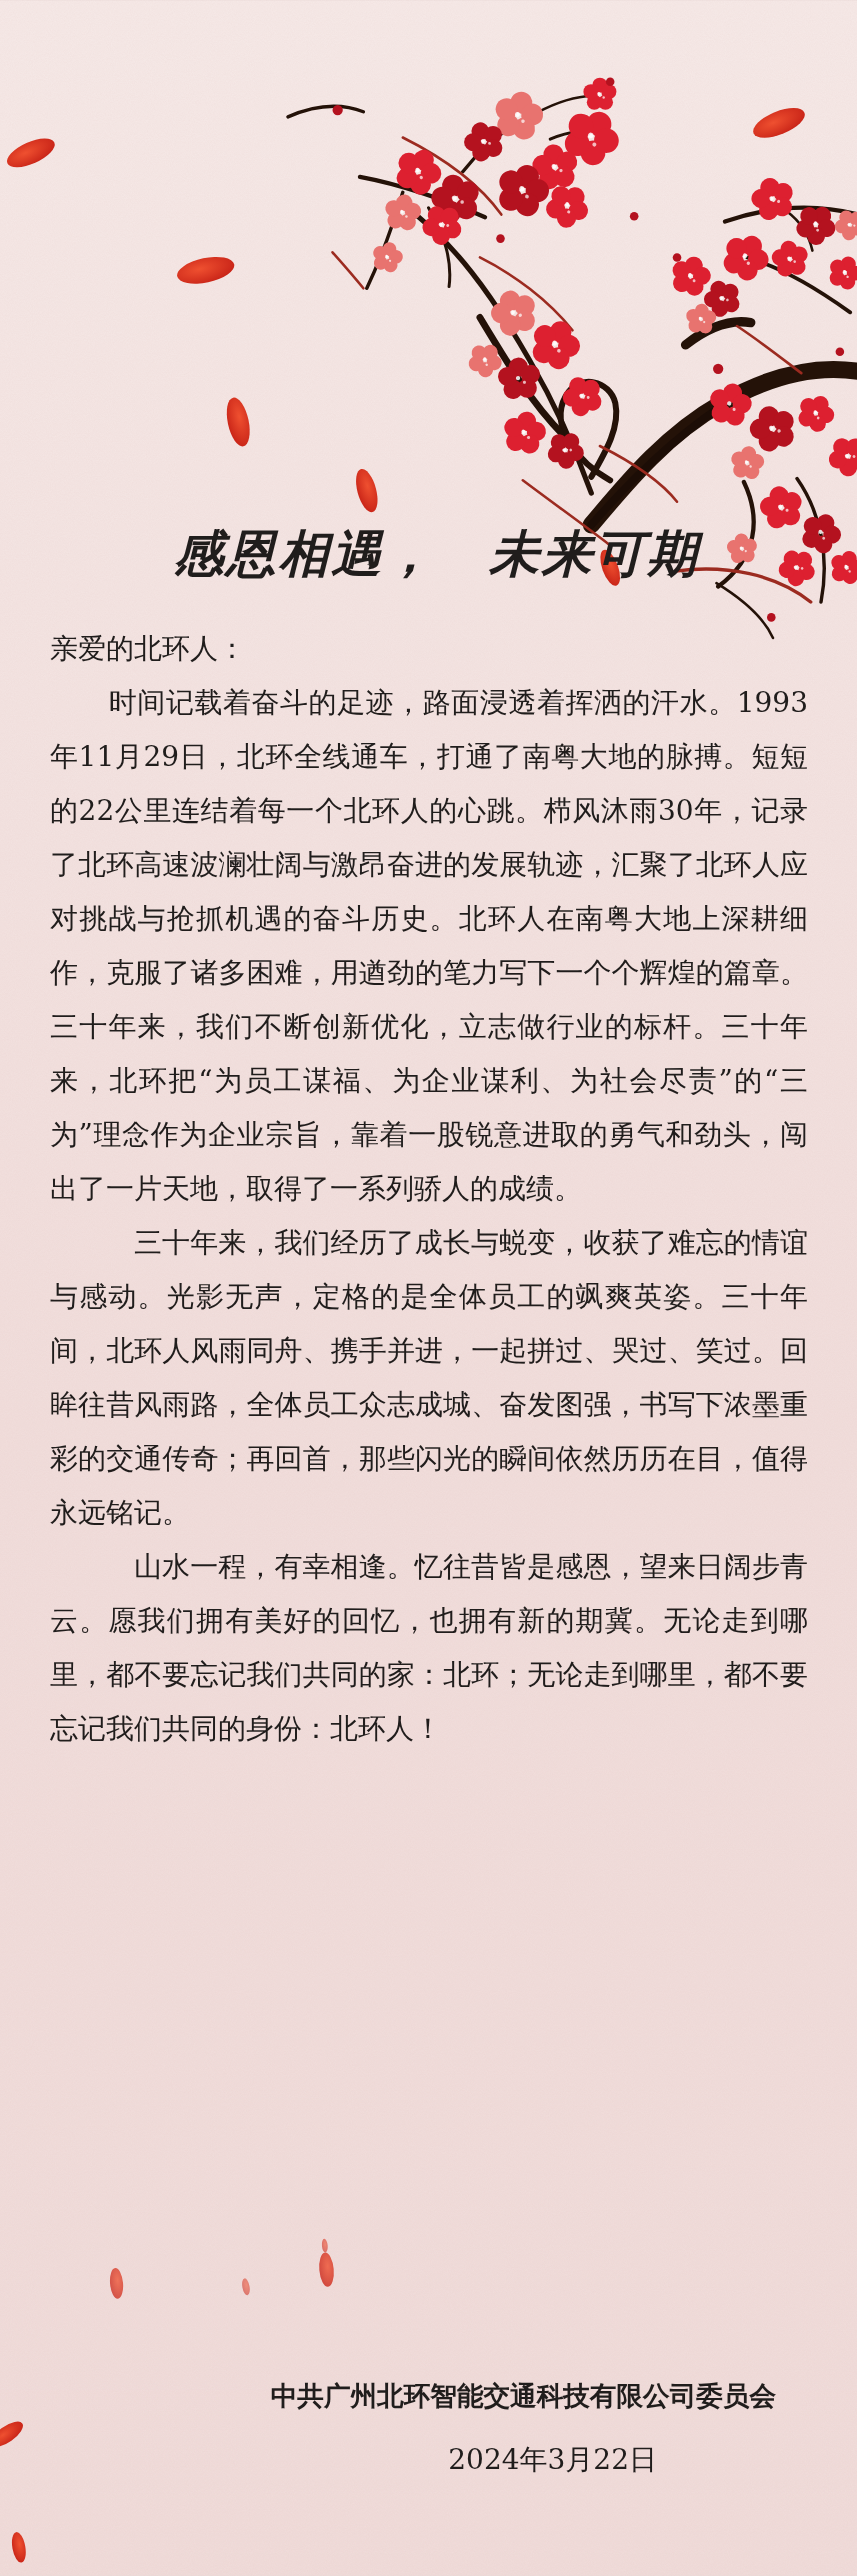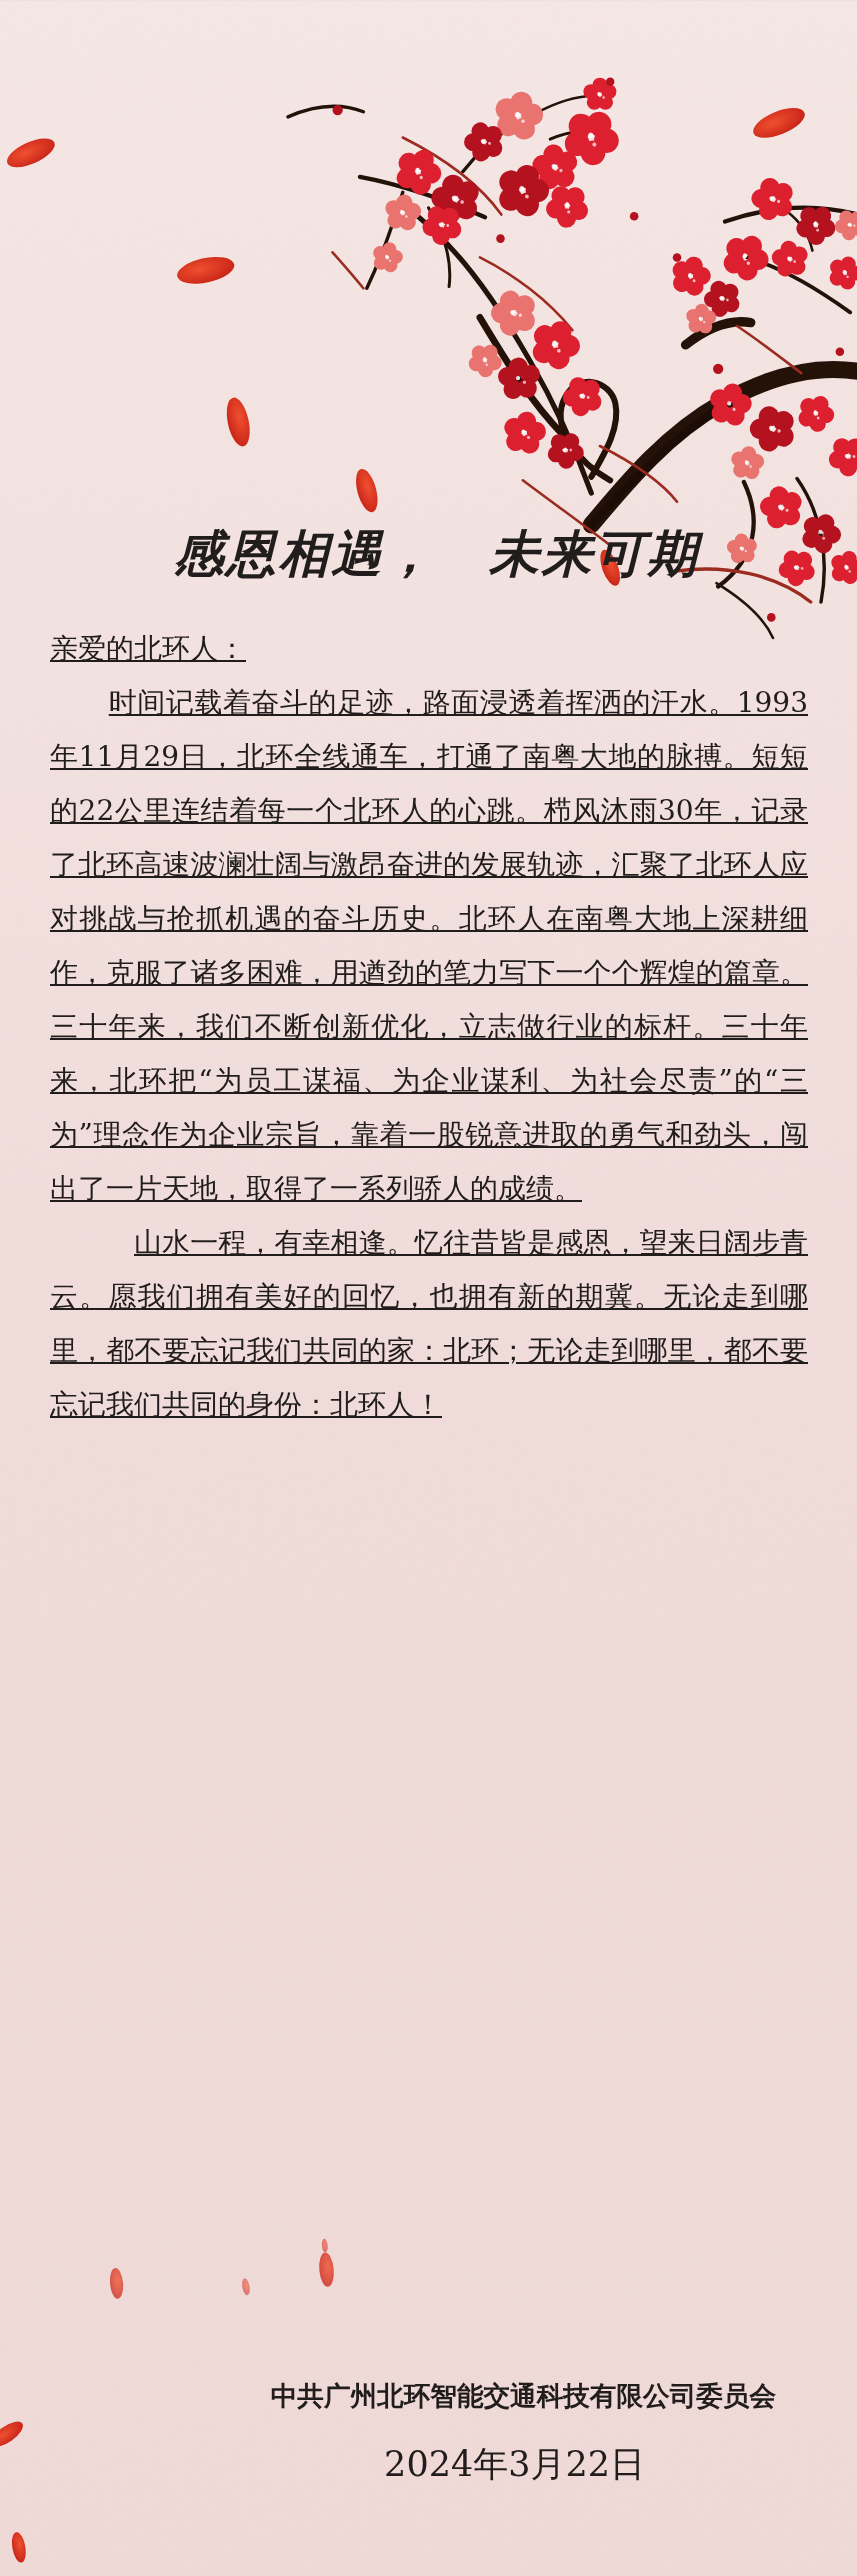--- a/index.html
+++ b/index.html
@@ -31,38 +31,37 @@
     font-style: italic;
   }
   .letter-body {
     position: absolute;
     left: 50px; top: 622px;
     width: 758px;
     font-size: 28px;
     line-height: 54px;
     text-align: justify;
     z-index: 2;
-    text-decoration: underline;
   }
   .letter-body p { margin: 0; padding: 0; }
   .salutation { text-indent: 0; }
   .ind2 { text-indent: 2.1em; }
   .ind3 { text-indent: 3.0em; }
   .ind4 { text-indent: 3.6em; }
   .signature {
     position: absolute;
     top: 2378px; right: 81px;
     font-size: 26.6px;
     z-index: 2;
     font-weight: bold;
   }
   .date {
     position: absolute;
-    top: 2441px; right: 212px;
-    font-size: 35px;
+    top: 2441px; right: 200px;
+    font-size: 28px;
     z-index: 2;
   }
 </style>
 </head>
 <body>
 
 <div class="page">
 
   <svg class="bg" viewBox="0 0 1000 3005" xmlns="http://www.w3.org/2000/svg" aria-hidden="true">
     <defs>
@@ -200,20 +199,21 @@
       <use href="#ptl" opacity="0.8" transform="translate(381 2648) rotate(85) scale(2.0)"></use>
       <use href="#ptl" opacity="0.6" transform="translate(379 2620) rotate(85) scale(0.8)"></use>
     </g>
   </svg>
 
   <h1 class="title">感恩相遇，　未来可期</h1>
 
   <div class="letter-body">
     <p class="salutation">亲爱的北环人：</p>
     <p class="ind2">时间记载着奋斗的足迹，路面浸透着挥洒的汗水。1993年11月29日，北环全线通车，打通了南粤大地的脉搏。短短的22公里连结着每一个北环人的心跳。栉风沐雨30年，记录了北环高速波澜壮阔与激昂奋进的发展轨迹，汇聚了北环人应对挑战与抢抓机遇的奋斗历史。北环人在南粤大地上深耕细作，克服了诸多困难，用遒劲的笔力写下一个个辉煌的篇章。三十年来，我们不断创新优化，立志做行业的标杆。三十年来，北环把“为员工谋福、为企业谋利、为社会尽责”的“三为”理念作为企业宗旨，靠着一股锐意进取的勇气和劲头，闯出了一片天地，取得了一系列骄人的成绩。</p>
+    <p class="ind3">三十年来，我们经历了成长与蜕变，收获了难忘的情谊与感动。光影无声，定格的是全体员工的飒爽英姿。三十年间，北环人风雨同舟、携手并进，一起拼过、哭过、笑过。回眸往昔风雨路，全体员工众志成城、奋发图强，书写下浓墨重彩的交通传奇；再回首，那些闪光的瞬间依然历历在目，值得永远铭记。</p>
     <p class="ind3">山水一程，有幸相逢。忆往昔皆是感恩，望来日阔步青云。愿我们拥有美好的回忆，也拥有新的期冀。无论走到哪里，都不要忘记我们共同的家：北环；无论走到哪里，都不要忘记我们共同的身份：北环人！</p>
   </div>
 
   <div class="signature">中共广州北环智能交通科技有限公司委员会</div>
   <div class="date">2024年3月22日</div>
 
 </div>
 
 
 </body></html>

